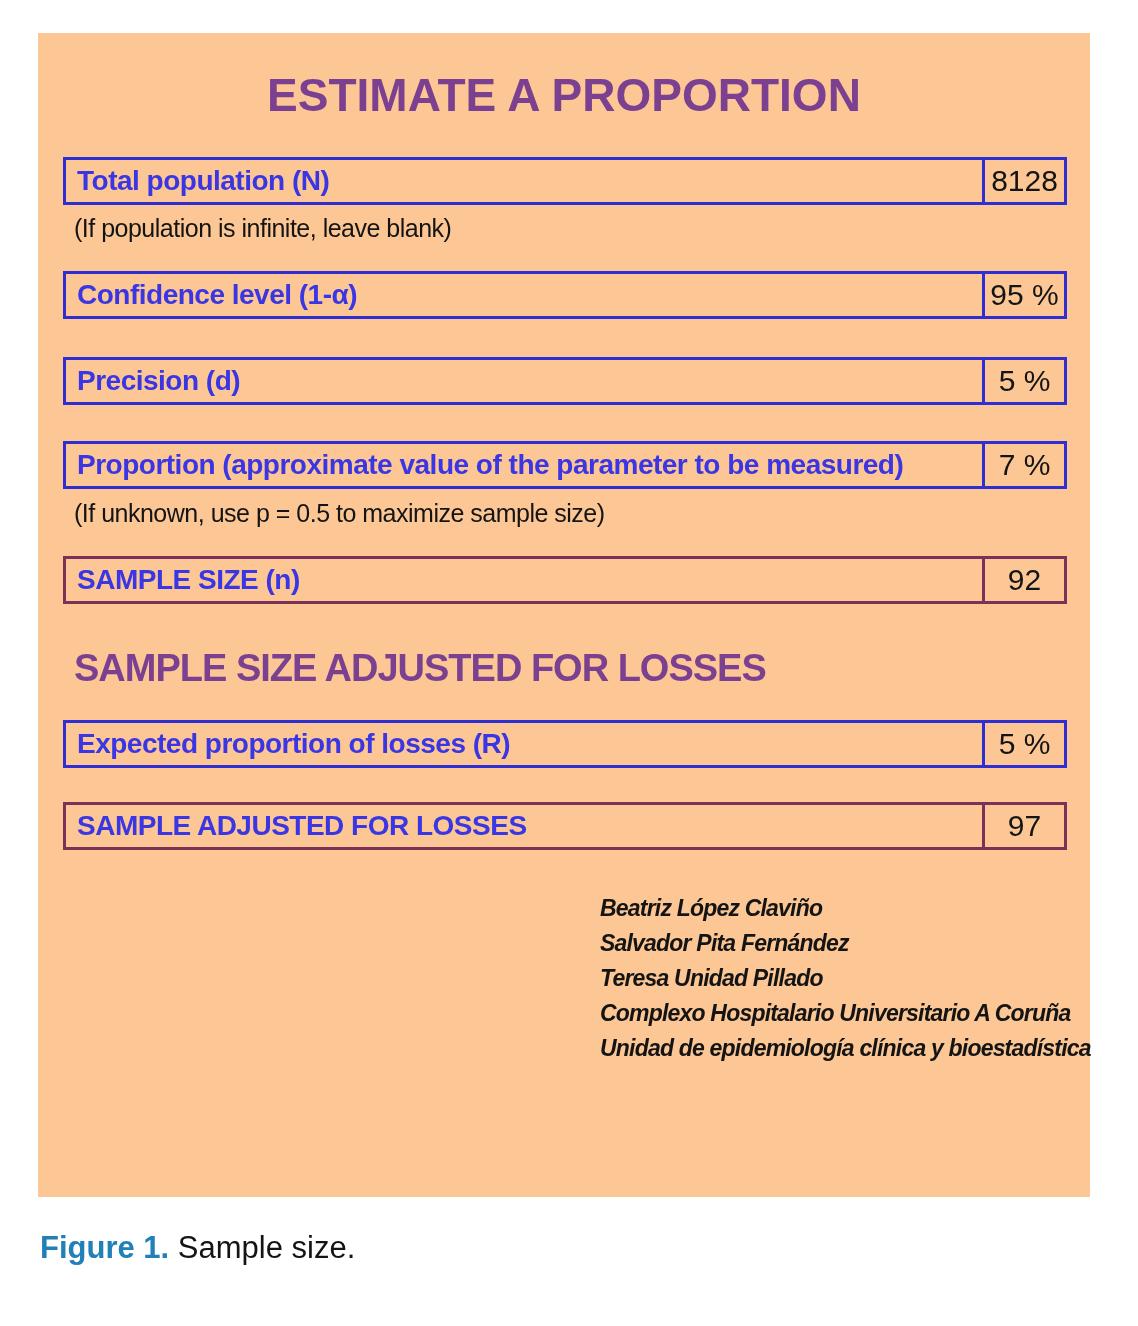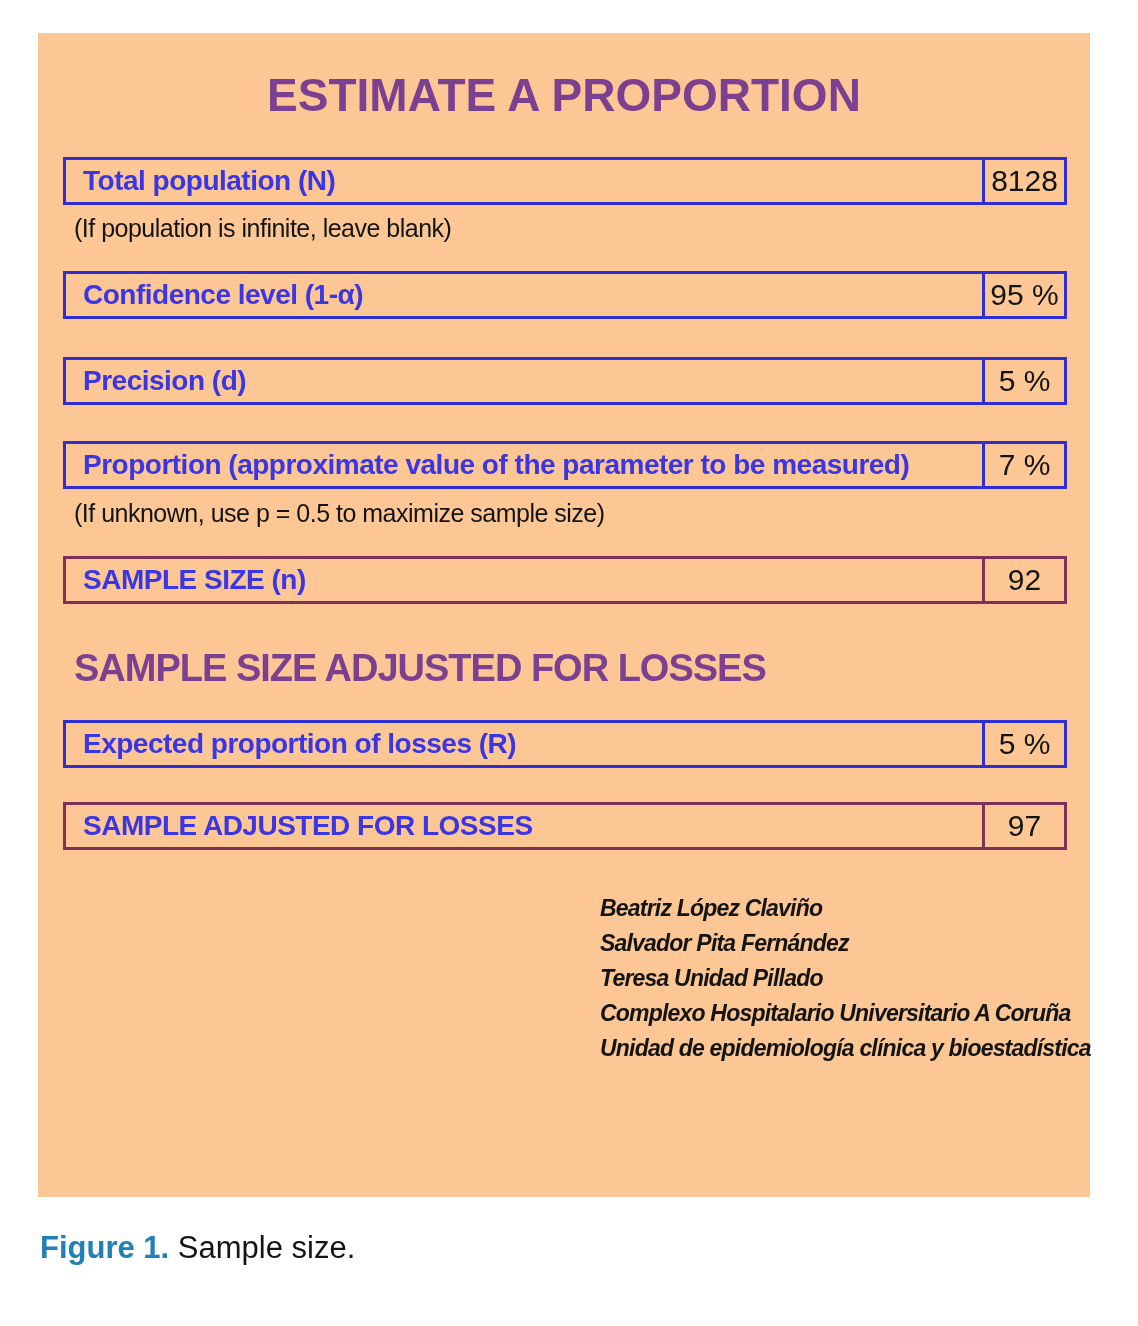--- a/index.html
+++ b/index.html
@@ -21,21 +21,21 @@
     background:var(--panel-bg);}
 
   .main-title{position:absolute;left:0;top:20px;width:100%;
     text-align:center;font-size:46px;font-weight:bold;letter-spacing:0px;
     color:var(--title-purple);white-space:nowrap;margin-top:15px;}
 
   .row{position:absolute;left:25px;width:1004px;height:48px;display:flex;
     align-items:stretch;}
   .row.blue{border:3px solid var(--border-blue);}
   .row.result{border:3px solid var(--result-border);}
-  .row-label{flex:1;display:flex;align-items:center;padding-left:17px;
+  .row-label{flex:1;display:flex;align-items:center;padding-left:11px;
     font-size:28px;font-weight:bold;letter-spacing:-0.5px;
     color:var(--label-blue);white-space:nowrap;overflow:hidden;}
   .row-value{width:82px;display:flex;align-items:center;justify-content:center;
     font-size:30px;color:var(--text-black);white-space:nowrap;}
   .row.blue .row-value{border-left:3px solid var(--border-blue);}
   .row.result .row-value{border-left:3px solid var(--result-border);}
 
   .note{position:absolute;left:36px;font-size:25px;font-weight:normal;
     letter-spacing:-0.5px;color:var(--text-black);white-space:nowrap;}
 

